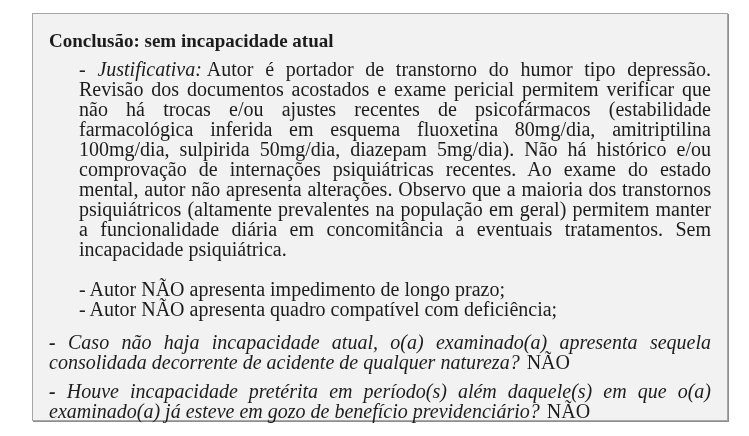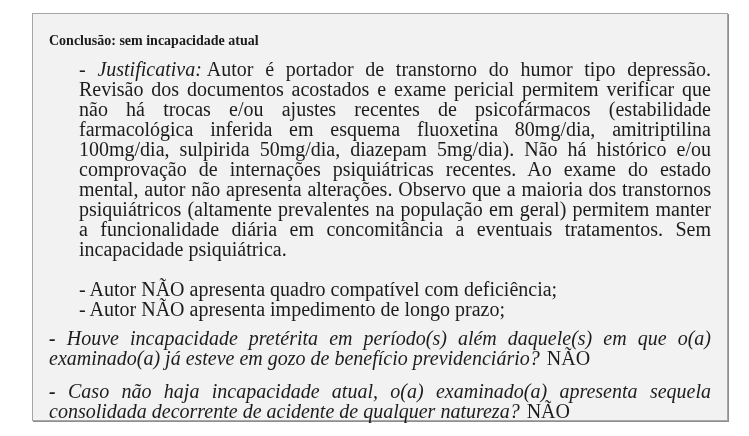--- a/index.html
+++ b/index.html
@@ -30,21 +30,21 @@
     box-shadow: 1px 1px 0 #8f8f8f;
     padding: 17px 16px 0 16px;
   }
   p {
     margin: 0;
     font-size: 20px;
     line-height: 20px;
   }
   .heading {
     font-weight: bold;
-    font-size: 14px;
+    font-size: 19px;
     line-height: 20px;
   }
   .justificativa {
     margin: 8px 0 0 30px;
     text-align: justify;
   }
   .label-italic {
     font-style: italic;
   }
   .body-text {
@@ -73,22 +73,22 @@
 <body>
 
 <div class="page">
   <div class="report-box">
 
     <p class="heading">Conclusão: sem incapacidade atual</p>
 
     <p class="justificativa"><span class="qdash-normal">-</span> <span class="label-italic">Justificativa:</span><span class="body-text">Autor é portador de transtorno do humor tipo depressão. Revisão dos documentos acostados e exame pericial permitem verificar que não há trocas e/ou ajustes recentes de psicofármacos (estabilidade farmacológica inferida em esquema fluoxetina 80mg/dia, amitriptilina 100mg/dia, sulpirida 50mg/dia, diazepam 5mg/dia). Não há histórico e/ou comprovação de internações psiquiátricas recentes. Ao exame do estado mental, autor não apresenta alterações. Observo que a maioria dos transtornos psiquiátricos (altamente prevalentes na população em geral) permitem manter a funcionalidade diária em concomitância a eventuais tratamentos. Sem incapacidade psiquiátrica.</span></p>
 
     <div class="findings">
+      <p class="finding">- Autor NÃO apresenta impedimento de longo prazo;</p>
       <p class="finding">- Autor NÃO apresenta quadro compatível com deficiência;</p>
-      <p class="finding">- Autor NÃO apresenta impedimento de longo prazo;</p>
     </div>
 
+    <p class="question second"><span class="qdash">-</span> <span class="qtext">Caso não haja incapacidade atual, o(a) examinado(a) apresenta sequela consolidada decorrente de acidente de qualquer natureza?</span><span class="answer">NÃO</span></p>
+
     <p class="question"><span class="qdash">-</span> <span class="qtext">Houve incapacidade pretérita em período(s) além daquele(s) em que o(a) examinado(a) já esteve em gozo de benefício previdenciário?</span><span class="answer">NÃO</span></p>
-
-    <p class="question second"><span class="qdash">-</span> <span class="qtext">Caso não haja incapacidade atual, o(a) examinado(a) apresenta sequela consolidada decorrente de acidente de qualquer natureza?</span><span class="answer">NÃO</span></p>
 
   </div>
 </div>
 
 </body></html>

